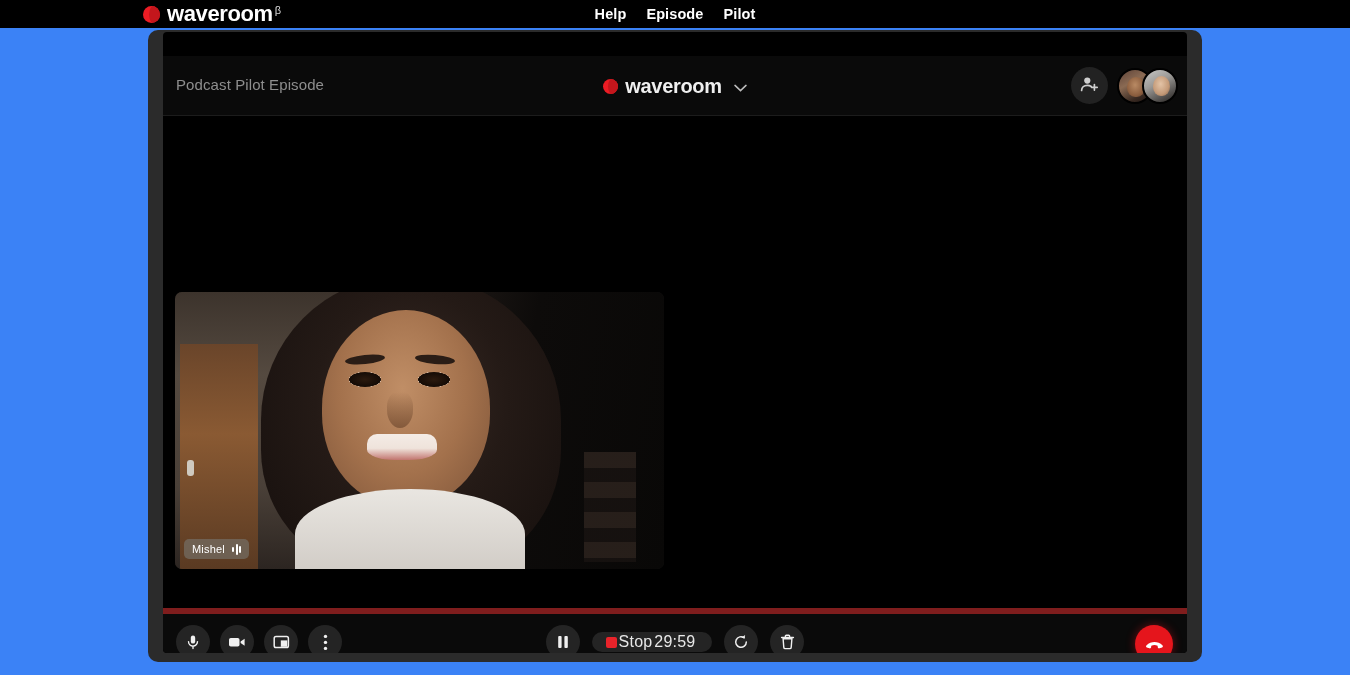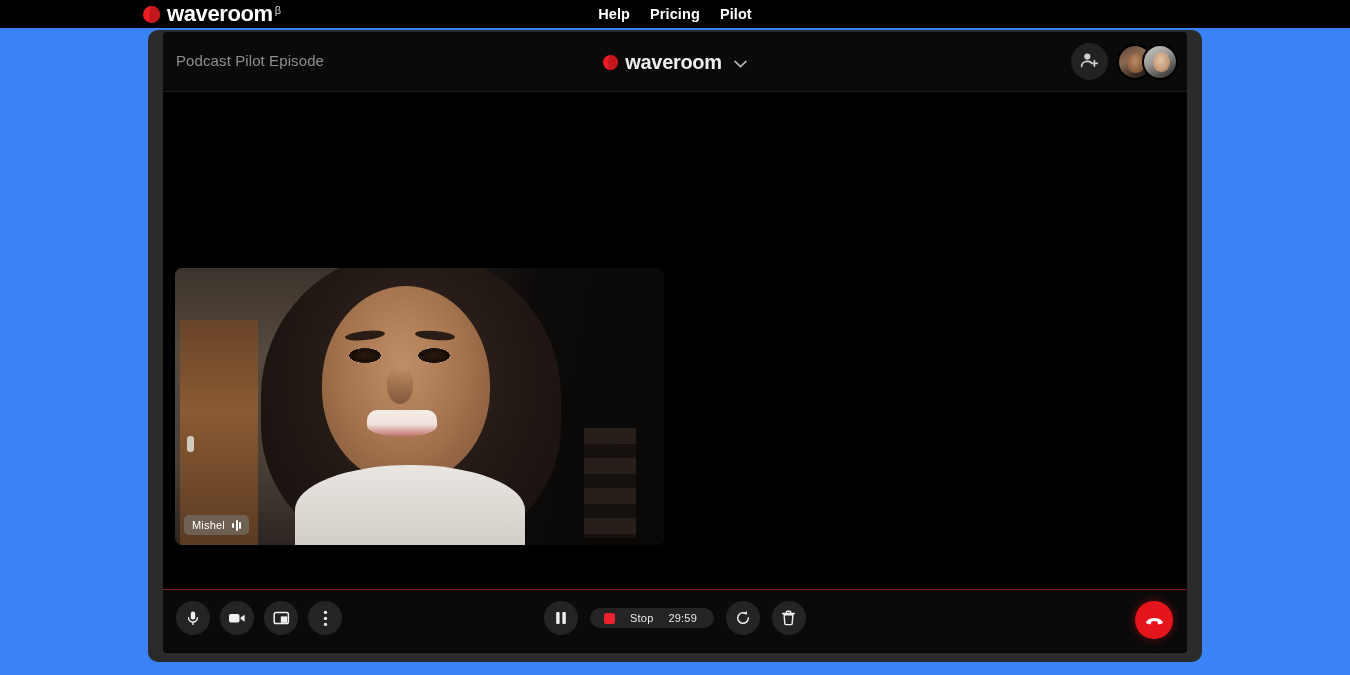--- a/index.html
+++ b/index.html
@@ -131,20 +131,21 @@
     border-radius: 4px;
     overflow: hidden;
   }
 
   
   .app-header {
     position: relative;
     height: 60px;
     background: #0a0a0a;
     border-bottom: 1px solid #1c1c1c;
+    margin-top: 24px;
   }
   .session-title {
     position: absolute;
     left: 13px; top: 20px;
     color: #8e8e8e;
     font-size: 15px;
     letter-spacing: 0.1px;
   }
   .header-brand {
     position: absolute;
@@ -219,21 +220,21 @@
     content:""; position:absolute; left:9px; top:6px;
     width:17px;height:20px;border-radius:50% 50% 45% 45%;
     background: radial-gradient(ellipse at 45% 40%, #e3c3a6 0%, #c49a78 60%, #7c5a45 100%);
   }
 
   
   .stage {
     position: relative;
     height: 498px;
     background: #000000;
-    border-bottom: 1px solid #7f1d1d;
+    border-bottom: 6px solid #7f1d1d;
   }
   .tiles {
     position: absolute;
     left: 12px; top: 176px;
     display: flex;
     gap: 13px;
   }
   .tile {
     position: relative;
     width: 489px;
@@ -442,25 +443,25 @@
     cursor: pointer;
     padding: 0;
   }
   .cbtn svg { display: block; }
   .stop-btn {
     height: 20px;
     border: none;
     border-radius: 17px;
     background: #242424;
     color: #e8e8e8;
-    font-size: 11px;
+    font-size: 16px;
     font-family: "Liberation Sans", sans-serif;
     display: flex;
     align-items: center;
-    gap: 15px;
+    gap: 2px;
     padding: 0 17px 0 14px;
     cursor: pointer;
     letter-spacing: 0.2px;
   }
   .rec-dot {
     width: 11px; height: 11px;
     border-radius: 2px;
     background: #E8232A;
     display: block;
   }
@@ -485,21 +486,21 @@
   <div class="site-nav">
 
     <div class="brand">
       <span class="brand-mark"></span>
       <span class="brand-name">waveroom</span>
       <span class="brand-beta">β</span>
     </div>
 
     <div class="nav-links">
       <span class="nav-link">Help</span>
-      <span class="nav-link">Pricing</span>
+      <span class="nav-link">Episode</span>
       <span class="nav-link">Pilot</span>
     </div>
 
   </div>
 
   <div class="app-shell"></div>
 
   <div class="app-window">
 
     <div class="app-header">

